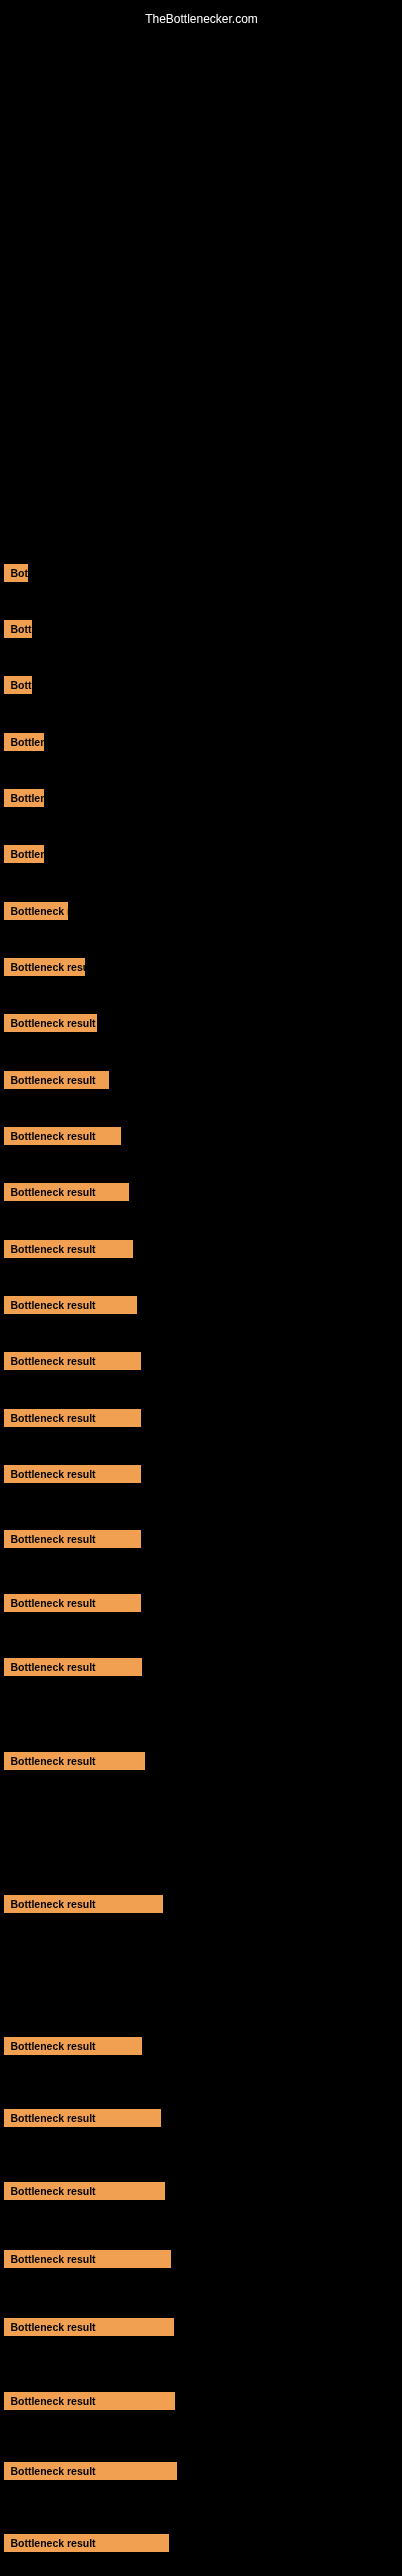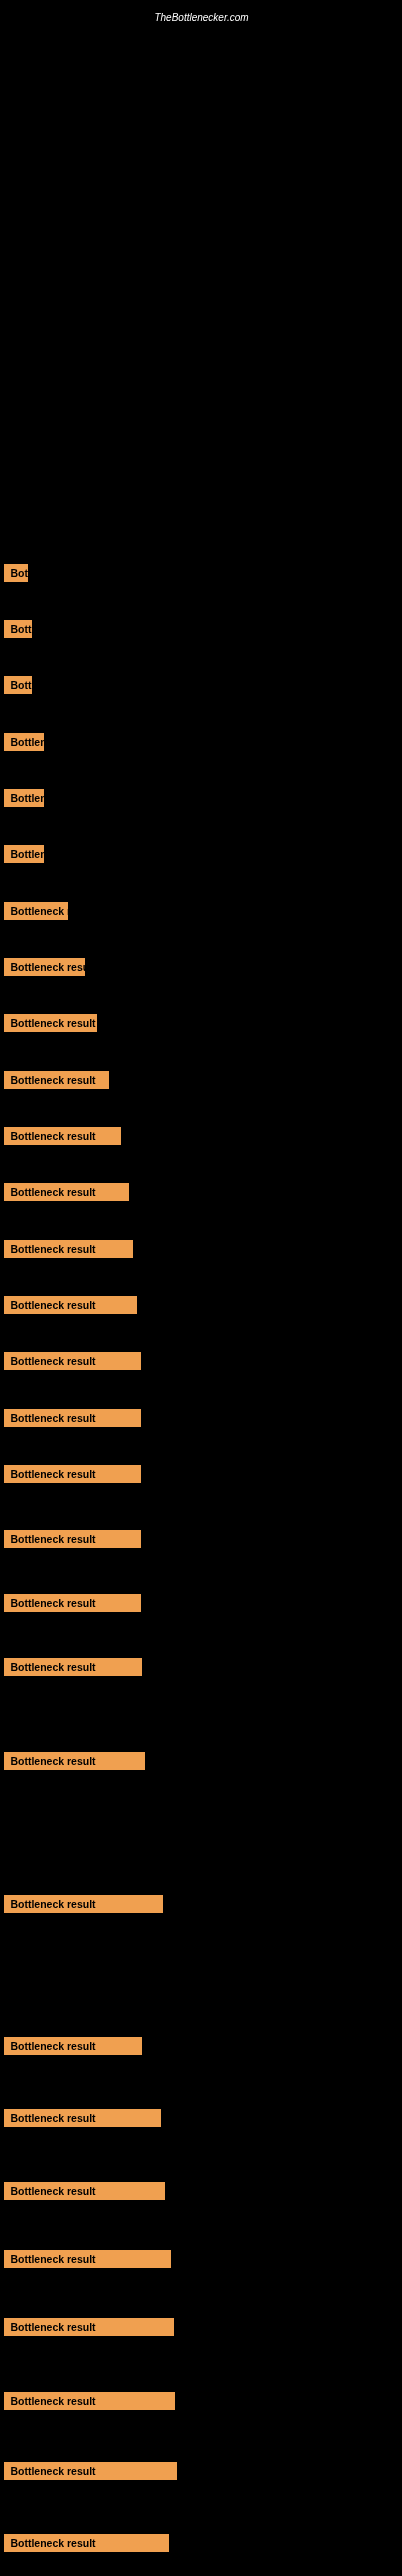--- a/index.html
+++ b/index.html
@@ -11,28 +11,27 @@
     body {
       background-color: #000000;
       width: 403px;
       min-height: 2576px;
       font-family: Arial, sans-serif;
       position: relative;
     }
 
     .site-title {
       color: #ffffff;
-      font-size: 10px;
+      font-size: 12px;
       text-align: center;
       padding: 8px 0;
       position: absolute;
       top: 4px;
       left: 0;
       right: 0;
-      font-style: italic;
     }
 
     .bottleneck-label {
       background-color: #f0a050;
       color: #000000;
       font-size: 10.5px;
       font-weight: bold;
       padding: 3.2px 6.4px;
       display: inline-block;
       position: absolute;

